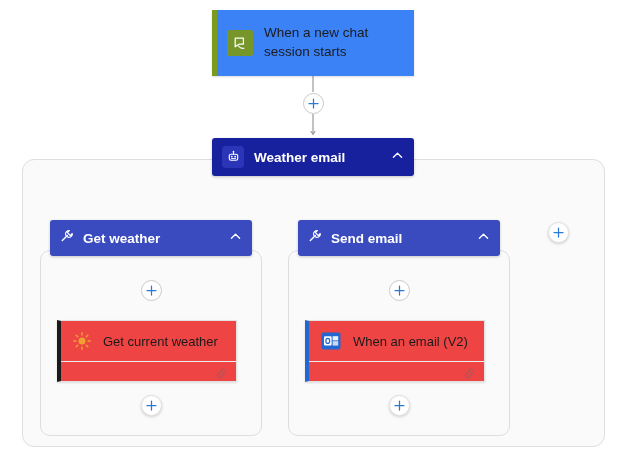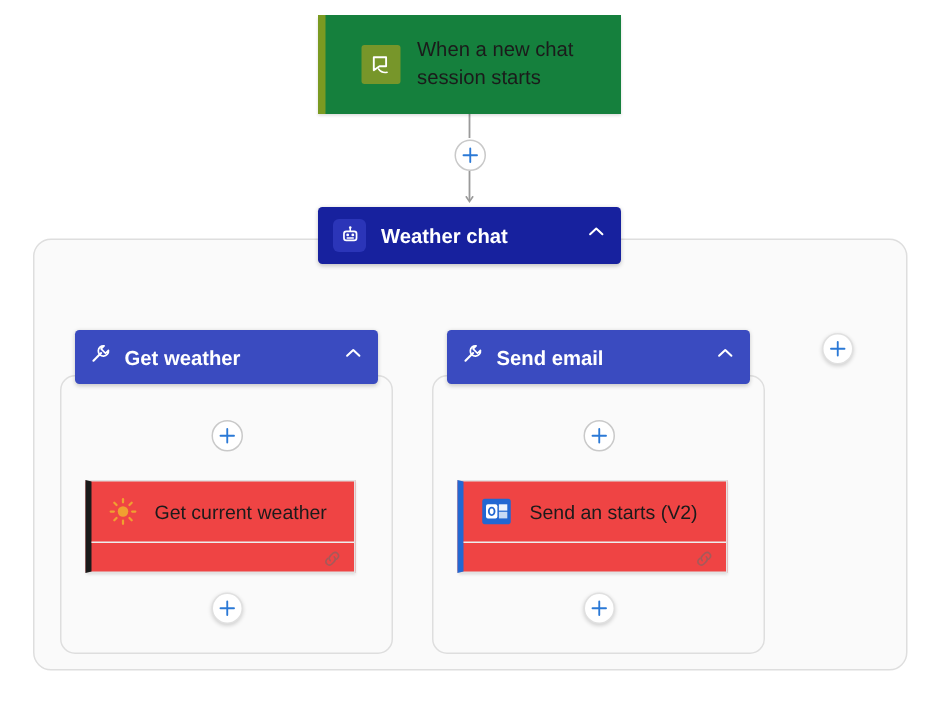--- a/index.html
+++ b/index.html
@@ -52,26 +52,26 @@
   .tool-scope.left  { left: 40px; }
   .tool-scope.right { left: 288px; }
 
   
   .trigger-node {
     position: absolute;
     left: 212px;
     top: 10px;
     width: 202px;
     height: 66px;
-    background: #15803d;
+    background: #3b82f6;
     border-left: 5px solid #7a9a21;
     box-sizing: border-box;
     display: flex;
     align-items: center;
-    padding-left: 24px;
+    padding-left: 10px;
     box-shadow: 0 1px 2px rgba(0,0,0,0.14);
   }
   .trigger-icon {
     width: 26px;
     height: 26px;
     background: #77962a;
     border-radius: 2px;
     flex: 0 0 auto;
     display: flex;
     align-items: center;
@@ -243,21 +243,21 @@
     <span class="agent-icon">
       <svg width="15" height="15" viewBox="0 0 15 15">
         <rect x="3.3" y="4.2" width="8.4" height="6.0" rx="1.6" fill="none" stroke="#ffffff" stroke-width="1.15"></rect>
         <circle cx="5.8" cy="6.6" r="0.95" fill="#ffffff"></circle>
         <circle cx="9.2" cy="6.6" r="0.95" fill="#ffffff"></circle>
         <path d="M5.5,8.6 h4.0" stroke="#ffffff" stroke-width="1.0" stroke-linecap="round"></path>
         <path d="M7.5,2.0 v2.2" stroke="#ffffff" stroke-width="1.0" stroke-linecap="round"></path>
         <circle cx="7.5" cy="1.7" r="0.85" fill="#ffffff"></circle>
       </svg>
     </span>
-    <span class="agent-label">Weather chat</span>
+    <span class="agent-label">Weather email</span>
     <span>
       <svg width="13" height="13" viewBox="0 0 13 13">
         <path d="M2.4,8.2 L6.5,4.3 L10.6,8.2" fill="none" stroke="#ffffff" stroke-width="1.35" stroke-linecap="round" stroke-linejoin="round"></path>
       </svg>
     </span>
   </div>
 
   <div class="tool-node right">
     <span>
       <svg width="14" height="14" viewBox="0 0 14 14">
@@ -321,21 +321,21 @@
     <div class="action-top">
       <span class="mail-icon">
         <svg width="22" height="22" viewBox="0 0 22 22">
           <rect x="1.5" y="2.5" width="19" height="17" rx="1.8" fill="#2267d2"></rect>
           <rect x="4.0" y="6.2" width="7.6" height="9.4" rx="1.3" fill="#ffffff"></rect>
           <ellipse cx="7.8" cy="10.9" rx="1.9" ry="2.5" fill="none" stroke="#2267d2" stroke-width="1.25"></ellipse>
           <rect x="12.6" y="6.2" width="5.6" height="4.2" fill="#ffffff" opacity="0.92"></rect>
           <rect x="12.6" y="11.2" width="5.6" height="4.4" fill="#ffffff" opacity="0.75"></rect>
         </svg>
       </span>
-      <span class="action-label">Send an starts (V2)</span>
+      <span class="action-label">When an email (V2)</span>
     </div>
     <div class="action-foot">
       <span class="link-icon">
         <svg width="13" height="13" viewBox="0 0 13 13">
           <path d="M5.2,7.8 a2.3,2.3 0 0 1 0,-3.2 l1.9,-1.9 a2.3,2.3 0 0 1 3.2,3.2 l-0.9,0.9" fill="none" stroke="#6b6b6b" stroke-width="1.05" stroke-linecap="round"></path>
           <path d="M7.8,5.2 a2.3,2.3 0 0 1 0,3.2 l-1.9,1.9 a2.3,2.3 0 0 1 -3.2,-3.2 l0.9,-0.9" fill="none" stroke="#6b6b6b" stroke-width="1.05" stroke-linecap="round"></path>
         </svg>
       </span>
     </div>
   </div>

